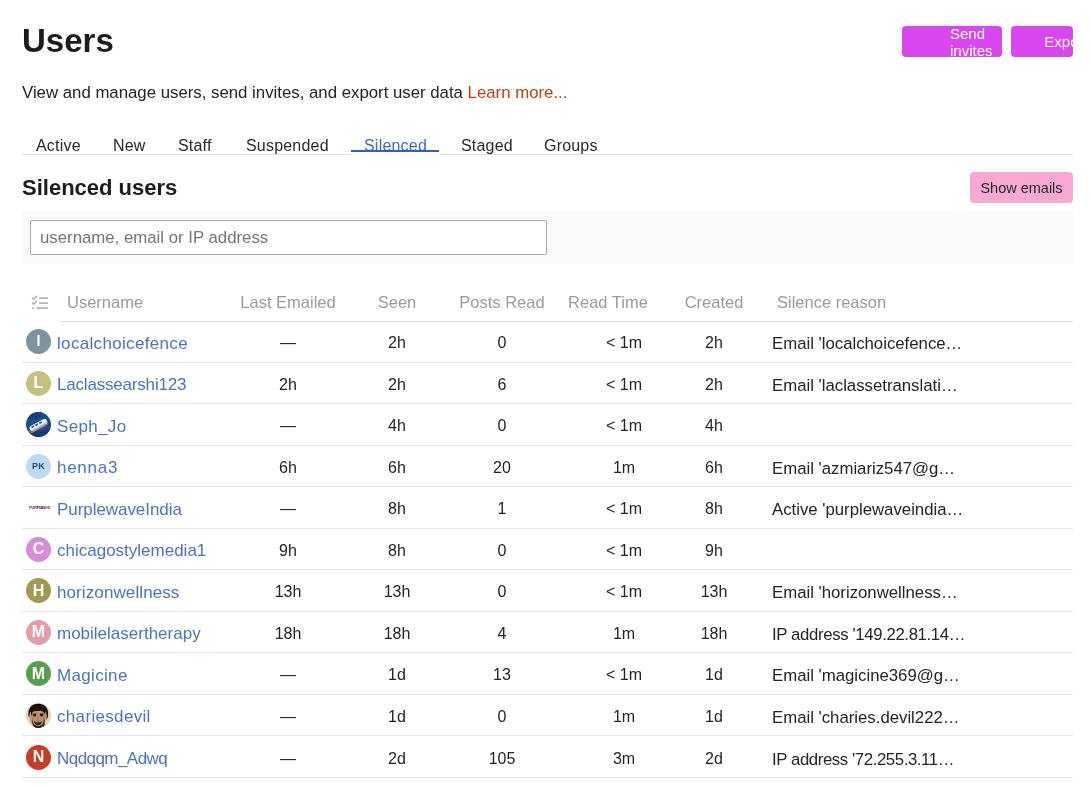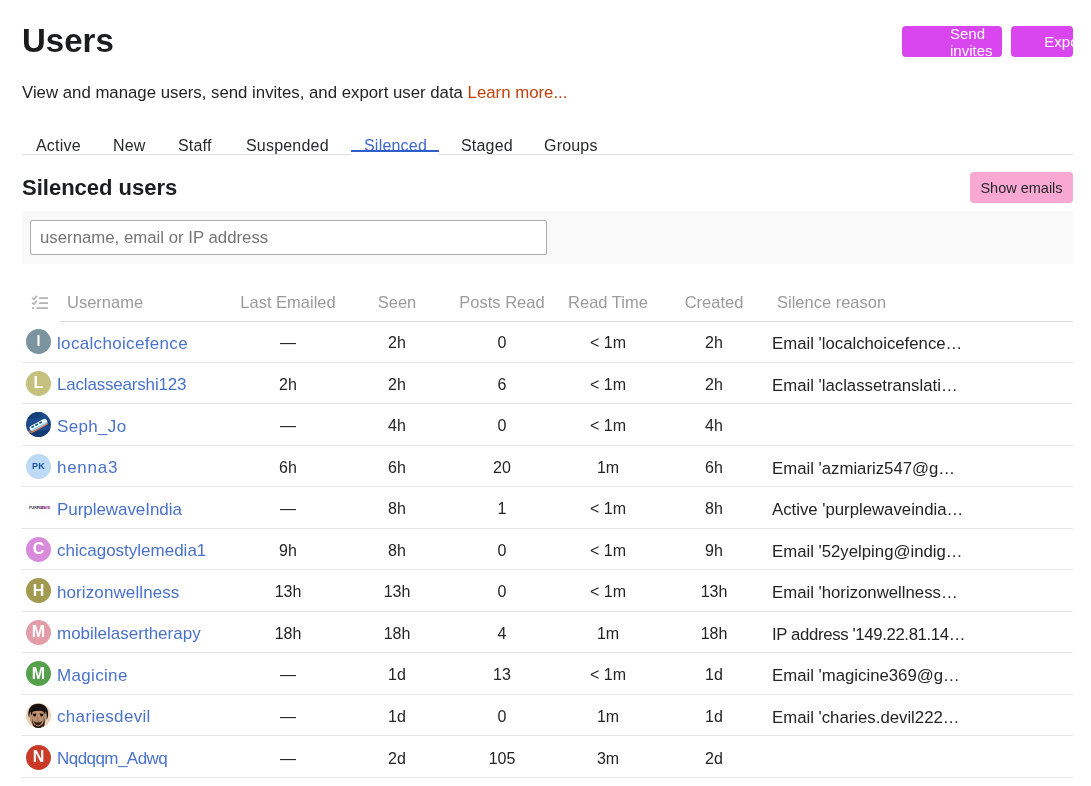--- a/index.html
+++ b/index.html
@@ -22,21 +22,21 @@
 
 .th { position:absolute; top:292.6px; font-size:16.5px; color:#9b9b9b; }
 .thc { text-align:center; width:100px; }
 #headborder { left:60px; top:321px; width:1013px; height:1px; background:#d9d9d9; }
 
 .row { position:absolute; left:22px; width:1051px; height:41px; }
 .row .bb { position:absolute; left:0; bottom:0; width:1051px; height:1px; background:#e6e6e6; }
 .avatar { position:absolute; left:4px; top:8px; width:25px; height:25px; border-radius:50%; color:#fff; font-size:16px; font-weight:700; display:flex; align-items:center; justify-content:center; line-height:1; }
 .uname { position:absolute; left:35px; top:12.5px; font-size:17px; letter-spacing:0.33px; color:#4a72cb; }
 .cell { position:absolute; top:13px; width:100px; text-align:center; font-size:16px; color:#242424; }
-.c1 { left:216px; } .c2 { left:325px; } .c3 { left:430px; } .c4 { left:536px; } .c5 { left:642px; }
+.c1 { left:216px; } .c2 { left:325px; } .c3 { left:430px; } .c4 { left:552px; } .c5 { left:642px; }
 .reason { position:absolute; left:750px; top:13px; font-size:16.75px; color:#242424; white-space:nowrap; }
 .avimg { position:absolute; left:4px; top:8px; }
 </style>
 </head>
 <body>
 <div id="page">
   <div class="abs" id="title">Users</div>
   <div class="bluebtn" style="left:902px; top:26px; width:100px;">Send invites</div>
   <div class="bluebtn" style="left:1011px; top:26px; width:62px;">Export</div>
   <div class="abs" id="desc">View and manage users, send invites, and export user data <a>Learn more...</a></div>
@@ -163,21 +163,20 @@
     <div class="bb"></div>
   </div>
   <div class="row" style="top:528.75px; height:41.55px;">
     <div class="avatar" style="background:#D78BD9;">C</div>
     <div class="uname" style="letter-spacing:0;">chicagostylemedia1</div>
     <div class="cell c1">9h</div>
     <div class="cell c2">8h</div>
     <div class="cell c3">0</div>
     <div class="cell c4">&lt; 1m</div>
     <div class="cell c5">9h</div>
-    <div class="reason">Email '52yelping@indig…</div>
     <div class="bb"></div>
   </div>
   <div class="row" style="top:570.30px; height:41.55px;">
     <div class="avatar" style="background:#A19A50;">H</div>
     <div class="uname" style="letter-spacing:0.1px;">horizonwellness</div>
     <div class="cell c1">13h</div>
     <div class="cell c2">13h</div>
     <div class="cell c3">0</div>
     <div class="cell c4">&lt; 1m</div>
     <div class="cell c5">13h</div>
@@ -239,15 +238,16 @@
     <div class="bb"></div>
   </div>
   <div class="row" style="top:736.50px; height:41.55px;">
     <div class="avatar" style="background:#C93A27;">N</div>
     <div class="uname" style="letter-spacing:-0.55px;">Nqdqqm_Adwq</div>
     <div class="cell c1">—</div>
     <div class="cell c2">2d</div>
     <div class="cell c3">105</div>
     <div class="cell c4">3m</div>
     <div class="cell c5">2d</div>
+    <div class="reason" style="letter-spacing:-0.4px;">IP address '72.255.3.11…</div>
     <div class="bb"></div>
   </div>
 </div>
 
 </body></html>

